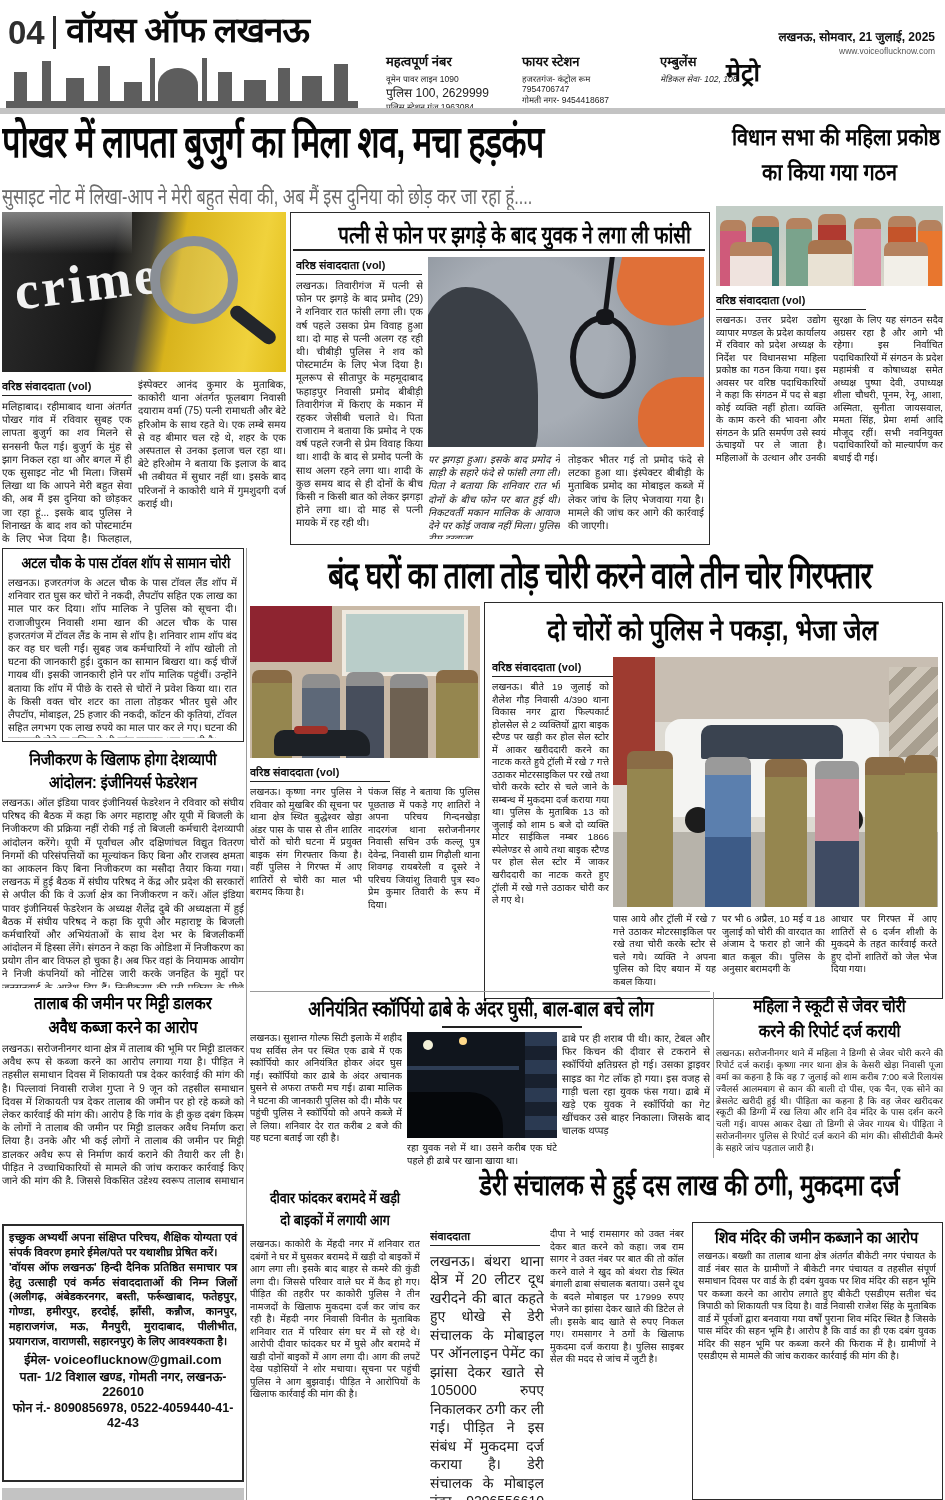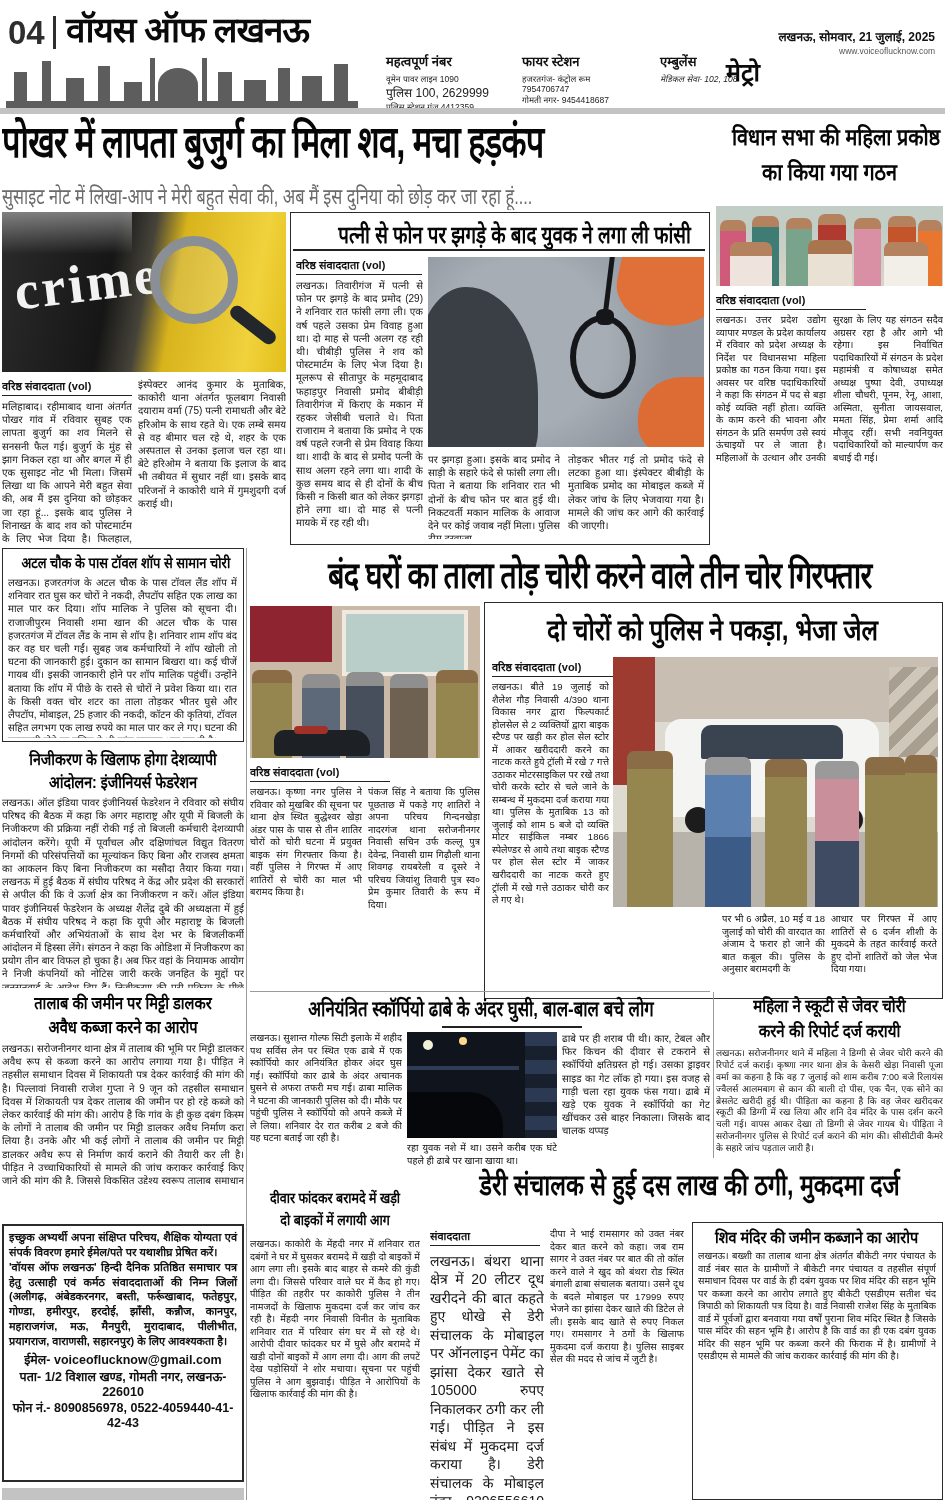--- a/index.html
+++ b/index.html
@@ -42,21 +42,21 @@
     <div class="abs" style="left:238px;bottom:8px;width:22px;height:22px;background:#5d5d5d;"></div>
     <div class="abs" style="left:272px;bottom:8px;width:12px;height:34px;background:#5d5d5d;"></div>
     <div class="abs" style="left:296px;bottom:8px;width:20px;height:26px;background:#5d5d5d;"></div>
     <div class="abs" style="left:328px;bottom:8px;width:14px;height:38px;background:#5d5d5d;"></div>
   </div>
 
   <div class="abs" style="left:386px;top:52px;width:130px;">
     <div style="font-size:13px;font-weight:bold;margin-bottom:3px;">महत्वपूर्ण नंबर</div>
     <div style="font-size:8.5px;color:#222;">वूमेन पावर लाइन  1090</div>
     <div style="font-size:12px;color:#222;">पुलिस  100, 2629999</div>
-    <div style="font-size:8.5px;color:#222;">पुलिस स्टेशन गंज  4412359</div>
+    <div style="font-size:8.5px;color:#222;">पुलिस स्टेशन गंज  1963084</div>
   </div>
   <div class="abs" style="left:522px;top:52px;width:134px;">
     <div style="font-size:13px;font-weight:bold;margin-bottom:3px;">फायर स्टेशन</div>
     <div style="font-size:8.5px;color:#222;">हजरतगंज- कंट्रोल रूम</div>
     <div style="font-size:8.5px;color:#222;">7954706747</div>
     <div style="font-size:8.5px;color:#222;">गोमती नगर- 9454418687</div>
   </div>
   <div class="abs" style="left:660px;top:52px;width:120px;">
     <div style="font-size:13px;font-weight:bold;margin-bottom:3px;">एम्बुलेंस</div>
     <div style="font-size:8.5px;color:#222;font-style:italic;">मेडिकल सेवा-  102, 108</div>
@@ -93,21 +93,21 @@
     <div class="byline" style="position:absolute;left:5px;top:44px;width:126px;">वरिष्ठ संवाददाता (vol)</div>
     <div class="bt" style="position:absolute;left:5px;top:66px;width:127px;height:258px;">लखनऊ। तिवारीगंज में पत्नी से फोन पर झगड़े के बाद प्रमोद (29) ने शनिवार रात फांसी लगा ली। एक वर्ष पहले उसका प्रेम विवाह हुआ था। दो माह से पत्नी अलग रह रही थी। चीबीड़ी पुलिस ने शव को पोस्टमार्टम के लिए भेज दिया है। मूलरूप से सीतापुर के महमूदाबाद फहाड़पुर निवासी प्रमोद बीबीड़ी तिवारीगंज में किराए के मकान में रहकर जेसीबी चलाते थे। पिता राजाराम ने बताया कि प्रमोद ने एक वर्ष पहले रजनी से प्रेम विवाह किया था। शादी के बाद से प्रमोद पत्नी के साथ अलग रहने लगा था। शादी के कुछ समय बाद से ही दोनों के बीच किसी न किसी बात को लेकर झगड़ा होने लगा था। दो माह से पत्नी मायके में रह रही थी।</div>
     <div class="photo" style="left:137px;top:44px;width:276px;height:190px;background:radial-gradient(circle at 35% 45%,#a7adb5 0 40%,#8e959e 70%);">
       <div class="abs" style="left:-10px;top:30px;width:120px;height:180px;background:#3a3f46;border-radius:40% 60% 20% 20%;"></div>
       <div class="abs" style="left:190px;top:-20px;width:110px;height:90px;background:#e07038;border-radius:30% 0 60% 40%;transform:rotate(12deg);"></div>
       <div class="abs" style="left:210px;top:120px;width:90px;height:80px;background:#dd6c34;border-radius:50% 30% 0 40%;"></div>
       <div class="abs" style="left:178px;top:-4px;width:5px;height:70px;background:#15161a;transform:rotate(7deg);"></div>
       <div class="abs" style="left:142px;top:58px;width:66px;height:84px;border:6px solid #15161a;border-radius:50%;"></div>
       <div class="abs" style="left:168px;top:52px;width:18px;height:16px;background:#15161a;border-radius:40%;"></div>
     </div>
-    <div class="bt" style="position:absolute;left:137px;top:240px;width:132px;height:86px;">पर झगड़ा हुआ। इसके बाद प्रमोद ने साड़ी के सहारे फंदे से फांसी लगा ली। पिता ने बताया कि शनिवार रात भी दोनों के बीच फोन पर बात हुई थी। निकटवर्ती मकान मालिक के आवाज देने पर कोई जवाब नहीं मिला। पुलिस टीम दरवाजा</div>
+    <div class="bt" style="position:absolute;left:137px;top:240px;width:132px;height:86px;font-style:italic;">पर झगड़ा हुआ। इसके बाद प्रमोद ने साड़ी के सहारे फंदे से फांसी लगा ली। पिता ने बताया कि शनिवार रात भी दोनों के बीच फोन पर बात हुई थी। निकटवर्ती मकान मालिक के आवाज देने पर कोई जवाब नहीं मिला। पुलिस टीम दरवाजा</div>
     <div class="bt" style="position:absolute;left:277px;top:240px;width:136px;height:86px;">तोड़कर भीतर गई तो प्रमोद फंदे से लटका हुआ था। इंस्पेक्टर बीबीड़ी के मुताबिक प्रमोद का मोबाइल कब्जे में लेकर जांच के लिए भेजवाया गया है। मामले की जांच कर आगे की कार्रवाई की जाएगी।</div>
   </div>
 
   <div class="abs hl" style="left:716px;top:120px;width:227px;height:84px;">
     <div class="hl-line" style="font-size:23px;line-height:1.5;">विधान सभा की महिला प्रकोष्ठ</div>
     <div class="hl-line" style="font-size:23px;line-height:1.5;">का किया गया गठन</div>
   </div>
   <div class="photo" style="left:716px;top:206px;width:227px;height:80px;background:linear-gradient(180deg,#c2cdc6 0 30%,#d9d4c8 100%);">
     <div class="fig" style="left:4px;top:14px;width:26px;height:66px;background:linear-gradient(180deg,#b5825f 0 11px,#cf5a7a 11px);"></div>
     <div class="fig" style="left:36px;top:10px;width:27px;height:70px;background:linear-gradient(180deg,#b5825f 0 11px,#3f7d74 11px);"></div>
@@ -185,20 +185,21 @@
       <div class="abs" style="left:88px;top:68px;width:142px;height:34px;background:#3a4350;border-radius:10px 10px 2px 2px;"></div>
       <div class="abs" style="left:72px;top:150px;width:26px;height:26px;background:#1c1c1c;border-radius:50%;"></div>
       <div class="abs" style="left:224px;top:150px;width:26px;height:26px;background:#1c1c1c;border-radius:50%;"></div>
       <div class="fig" style="left:14px;bottom:0;width:46px;height:156px;background:linear-gradient(180deg,#8a6c46 0 18px,#95864f 18px);"></div>
       <div class="fig" style="left:92px;bottom:0;width:46px;height:150px;background:linear-gradient(180deg,#9a9a9a 0 18px,#5b7fae 18px 80px,#3d5b87 80px);"></div>
       <div class="fig" style="left:152px;bottom:0;width:42px;height:148px;background:linear-gradient(180deg,#8a6c46 0 18px,#95864f 18px);"></div>
       <div class="fig" style="left:202px;bottom:0;width:44px;height:146px;background:linear-gradient(180deg,#9a9a9a 0 18px,#c98f9b 18px 80px,#3f4b63 80px);"></div>
       <div class="fig" style="left:252px;bottom:0;width:40px;height:150px;background:linear-gradient(180deg,#8a6c46 0 18px,#95864f 18px);"></div>
       <div class="fig" style="left:292px;bottom:0;width:32px;height:152px;background:linear-gradient(180deg,#8a6c46 0 18px,#95864f 18px);"></div>
     </div>
+    <div class="bt" style="position:absolute;left:128px;top:310px;width:103px;height:72px;font-size:9.5px;">पास आये और ट्रॉली में रखे 7 गत्ते उठाकर मोटरसाइकिल पर रखे तथा चोरी करके स्टोर से चले गये। व्यक्ति ने अपना पुलिस को दिए बयान में यह कबूल किया।</div>
     <div class="bt" style="position:absolute;left:237px;top:310px;width:103px;height:72px;font-size:9.5px;">पर भी 6 अप्रैल, 10 मई व 18 जुलाई को चोरी की वारदात का अंजाम दे फरार हो जाने की बात कबूल की। पुलिस के अनुसार बरामदगी के</div>
     <div class="bt" style="position:absolute;left:346px;top:310px;width:106px;height:72px;font-size:9.5px;">आधार पर गिरफ्त में आए शातिरों से 6 दर्जन शीशी के मुकदमे के तहत कार्रवाई करते हुए दोनों शातिरों को जेल भेज दिया गया।</div>
   </div>
 
   <div class="hline" style="left:250px;top:991px;width:460px;"></div>
   <div class="abs hl" style="left:250px;top:994px;width:462px;height:30px;">
     <div class="cscale" style="font-size:21px;transform:scaleX(.8);">अनियंत्रित स्कॉर्पियो ढाबे के अंदर घुसी, बाल-बाल बचे लोग</div>
   </div>
   <div class="abs" style="left:442px;top:1026px;width:140px;height:2px;background:#222;"></div>
   <div class="abs bt" style="left:250px;top:1032px;width:152px;height:154px;font-size:9.5px;">लखनऊ। सुशान्त गोल्फ सिटी इलाके में शहीद पथ सर्विस लेन पर स्थित एक ढाबे में एक स्कॉर्पियो कार अनियंत्रित होकर अंदर घुस गई। स्कॉर्पियो कार ढाबे के अंदर अचानक घुसने से अफरा तफरी मच गई। ढाबा मालिक ने घटना की जानकारी पुलिस को दी। मौके पर पहुंची पुलिस ने स्कॉर्पियो को अपने कब्जे में ले लिया। शनिवार देर रात करीब 2 बजे की यह घटना बताई जा रही है।</div>

